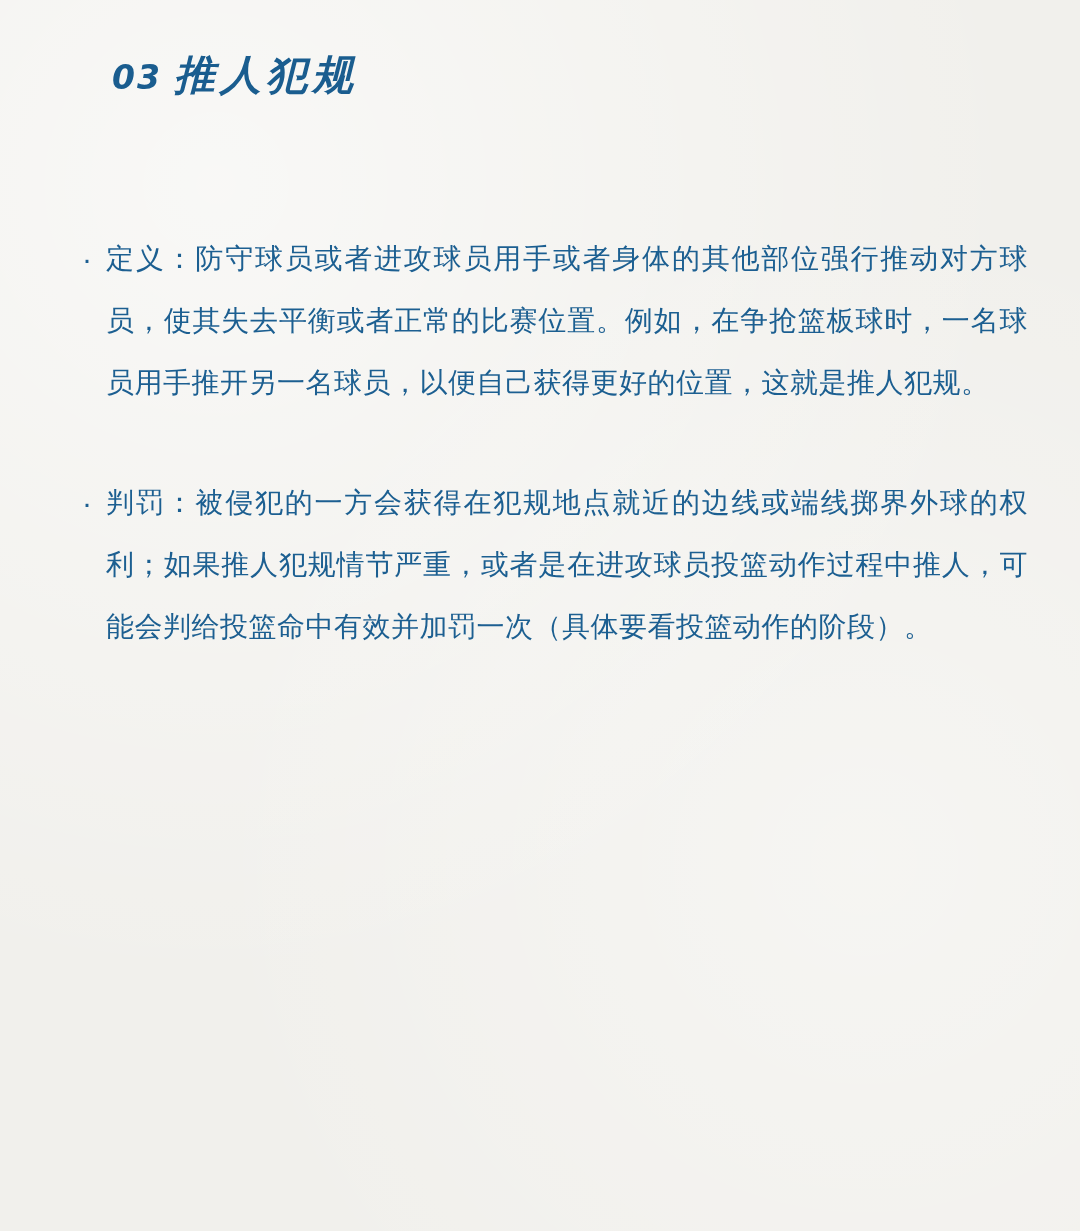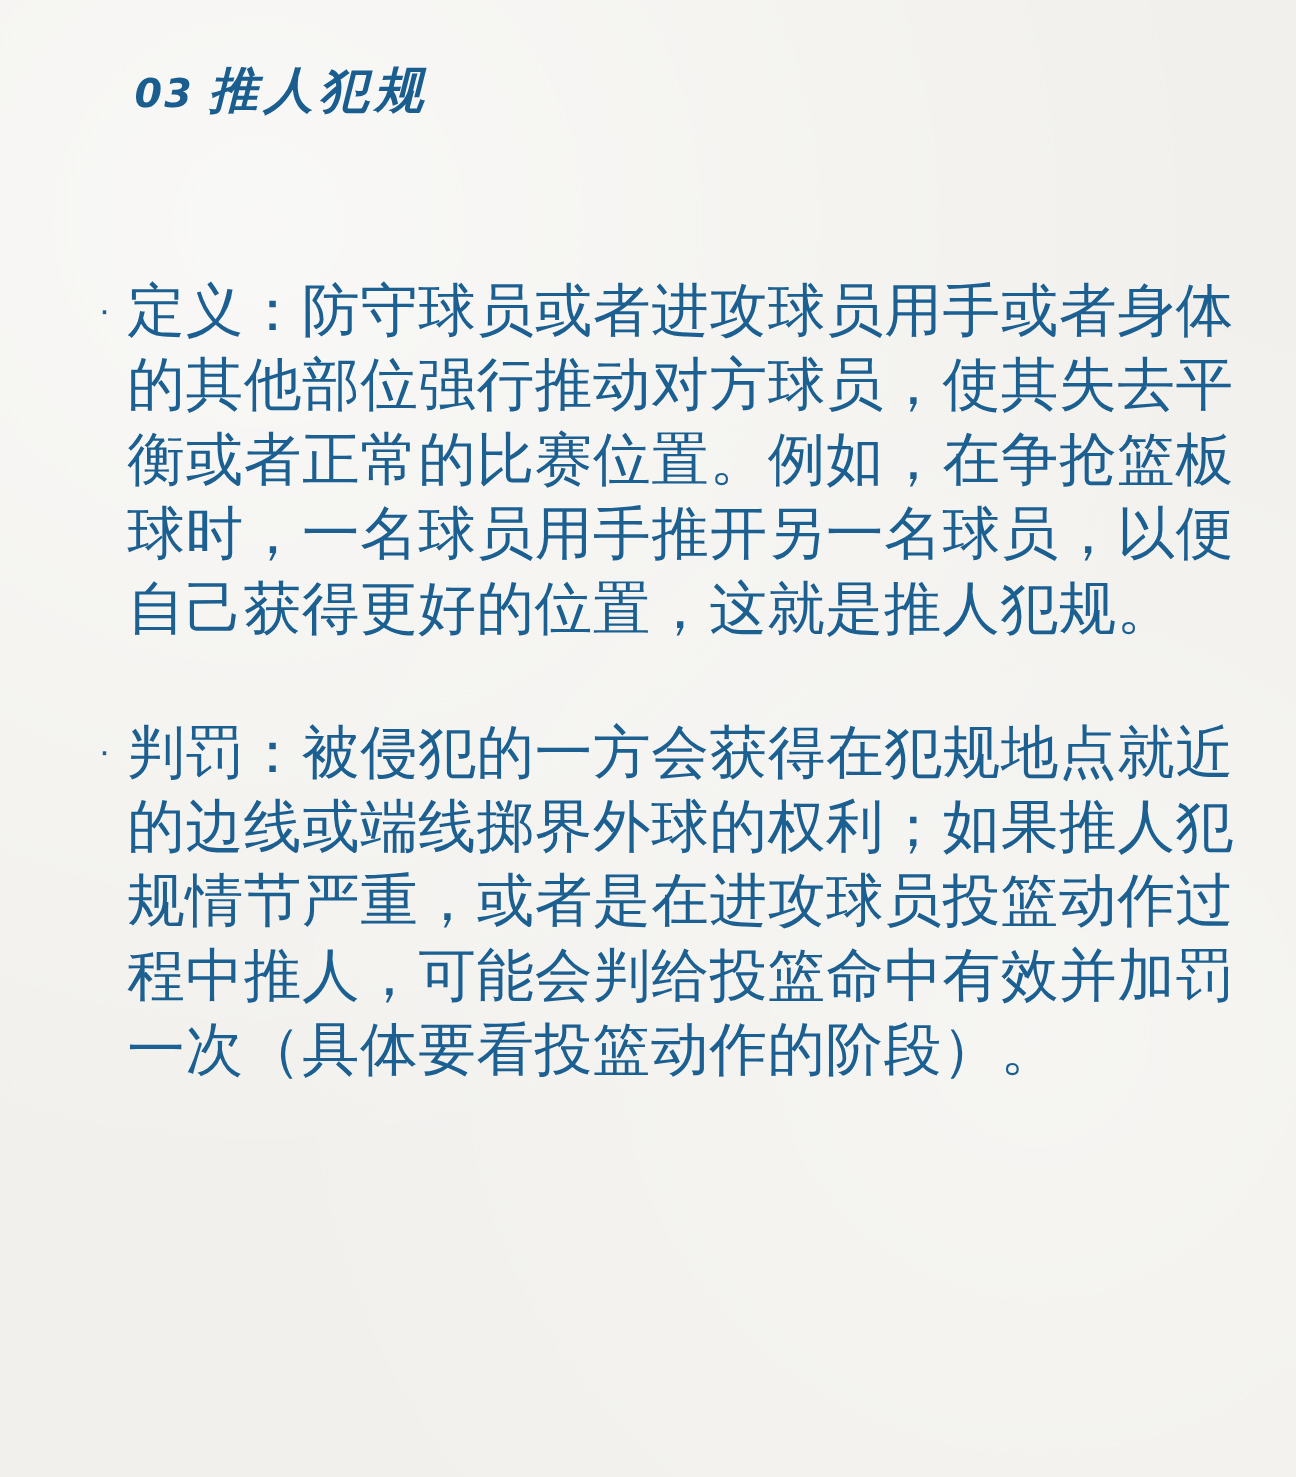--- a/index.html
+++ b/index.html
@@ -54,21 +54,21 @@
   .bullet {
     color: #1c5f91;
     font-size: 30px;
     line-height: 62px;
     width: 24px;
     flex: 0 0 24px;
     text-align: left;
   }
   .para-text {
     color: #1c5f91;
-    font-size: 48px;
+    font-size: 28px;
     line-height: 62px;
     letter-spacing: 0.5px;
     text-align: justify;
     flex: 1 1 auto;
     font-family: "DejaVu Sans", sans-serif;
   }
 </style>
 </head>
 <body>
 

